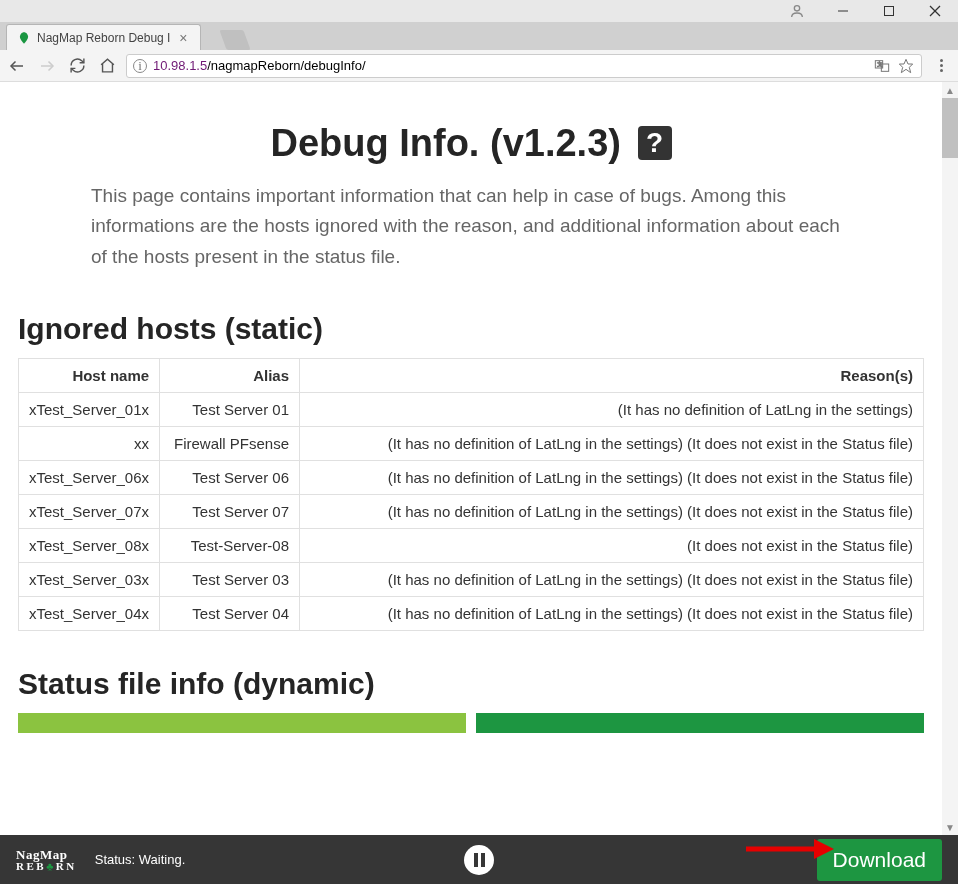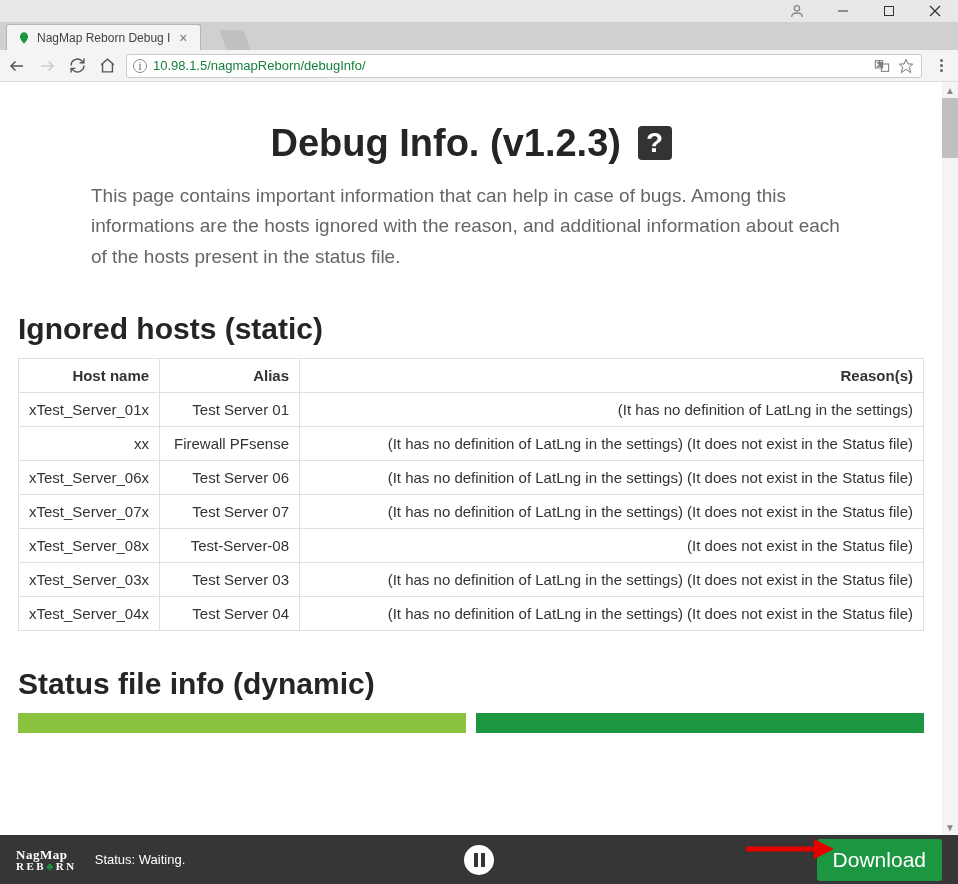--- a/index.html
+++ b/index.html
@@ -19,22 +19,22 @@
     .tab-close { font-size: 14px; color: #777; width: 14px; text-align: center;}
     .new-tab { width: 24px; height: 20px; background: #c0c0c0; margin-left: 6px; transform: skewX(20deg); border-radius: 2px; }
     
     
     .address-bar { background: #f4f4f4; height: 32px; display: flex; align-items: center; padding: 0 6px; gap: 8px; border-bottom: 1px solid #ddd; }
     .nav-btn { width: 22px; height: 22px; display: flex; align-items: center; justify-content: center; color: #666; }
     .nav-btn.disabled { color: #ccc; }
     .url-container { flex: 1; display: flex; align-items: center; background: #fff; border: 1px solid #ccc; border-radius: 3px; height: 24px; padding: 0 6px; gap: 6px; }
     .url-info-icon { color: #777; font-size: 13px; border:1px solid #888; border-radius:50%; width:14px; height:14px; display:flex; align-items:center; justify-content:center; font-family: serif;}
     .url-text { flex: 1; font-size: 13px; color: #333; font-family: Arial, sans-serif;}
-    .url-host { color: #15803d; }
-    .url-path { color: #15803d; }
+    .url-host { color: #701a75; }
+    .url-path { color: #000000; }
     .addr-icon { color: #777; width:18px; height:18px; display:flex; align-items:center; justify-content:center;}
     .menu-dots { width: 22px; display:flex; flex-direction: column; align-items:center; gap:2px; }
     .menu-dots span { width:3px; height:3px; background:#666; border-radius:50%;}
     
     
     .viewport { position: absolute; top: 82px; bottom: 0; left: 0; right: 0; background: #fff; }
     .vscroll { position: absolute; right: 0; top: 0; bottom: 49px; width: 16px; background: #f4f4f4; }
     .vscroll-thumb { position: absolute; top: 16px; width: 16px; height: 60px; background: #c0c0c0; }
     .vscroll-up, .vscroll-down { position:absolute; width:16px; height:16px; display:flex; align-items:center; justify-content:center; color:#888; font-size:10px;}
     .vscroll-up { top:0;} .vscroll-down { bottom:0;}

